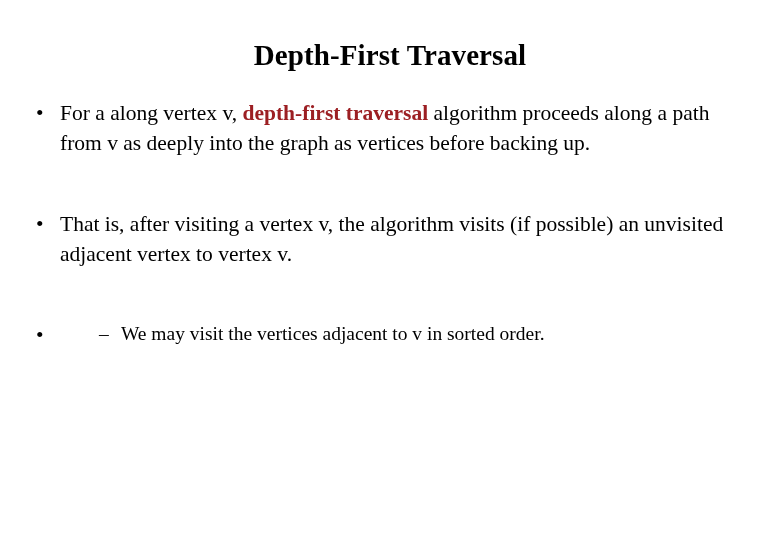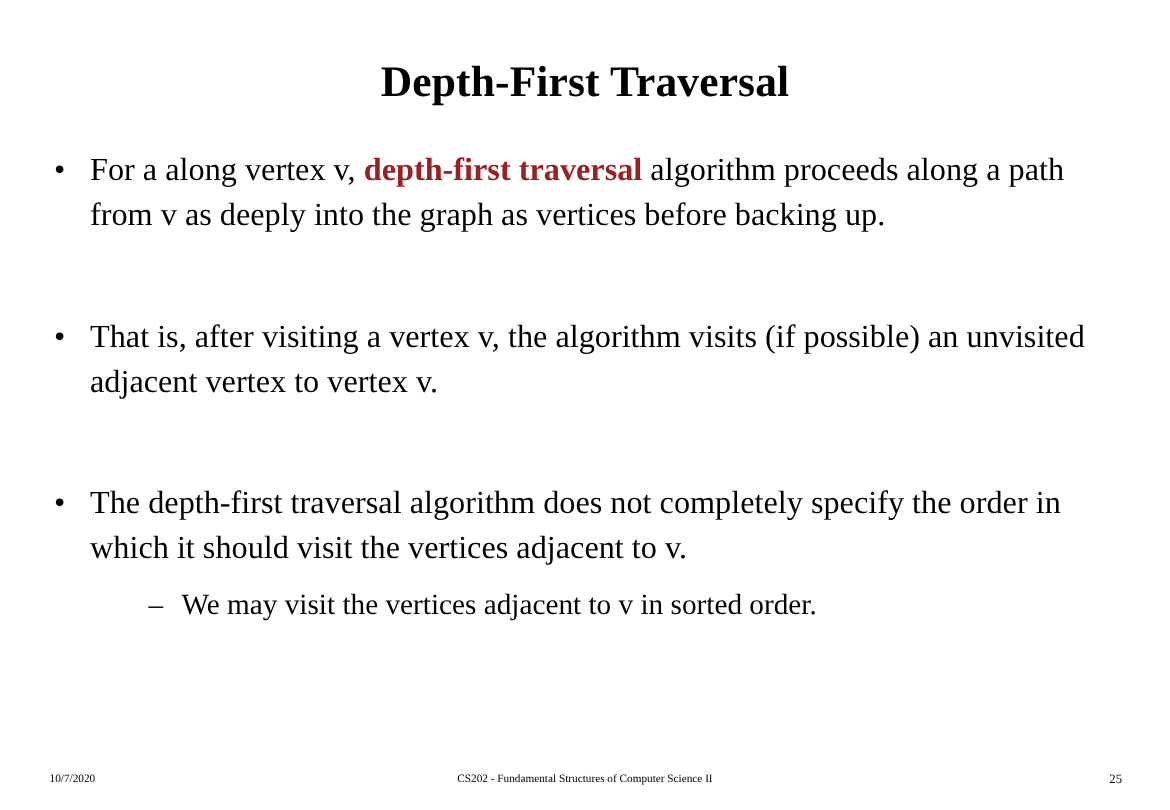--- a/index.html
+++ b/index.html
@@ -139,29 +139,23 @@
       <span class="bullet-text"><span>For a along vertex v, </span><span class="emph" id="emph-0" style="color: rgb(156, 31, 35);">depth-first traversal</span><span> algorithm proceeds along a path from v as deeply into the graph as vertices before backing up.</span></span>
     </div>
 
     <div class="bullet">
       <span class="bullet-marker">•</span>
       <span class="bullet-text">That is, after visiting a vertex v, the algorithm visits (if possible) an unvisited adjacent vertex to vertex v.</span>
     </div>
 
     <div class="bullet">
       <span class="bullet-marker">•</span>
-      <span class="bullet-text">The depth-first traversal algorithm does not completely specify the order in which it should visit the vertices adjacent to v.</span>
 
       <div class="subbullet">
         <span class="subbullet-marker">–</span>
         <span>We may visit the vertices adjacent to v in sorted order.</span>
       </div>
     </div>
 
   </div>
 
-  <div class="footer">
-    <div class="footer-date">10/7/2020</div>
-    <div class="footer-center">CS202 - Fundamental Structures of Computer Science II</div>
-    <div class="footer-page">25</div>
-  </div>
 
 </div>
 
 </body></html>

